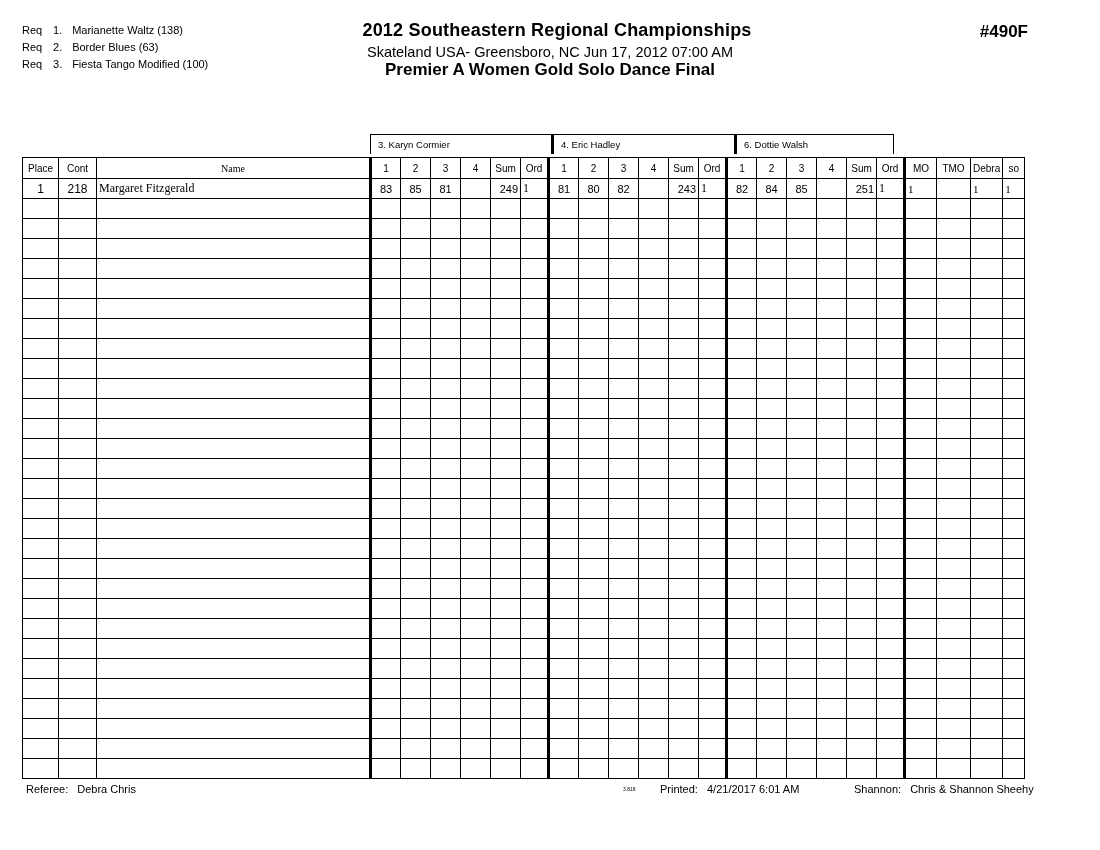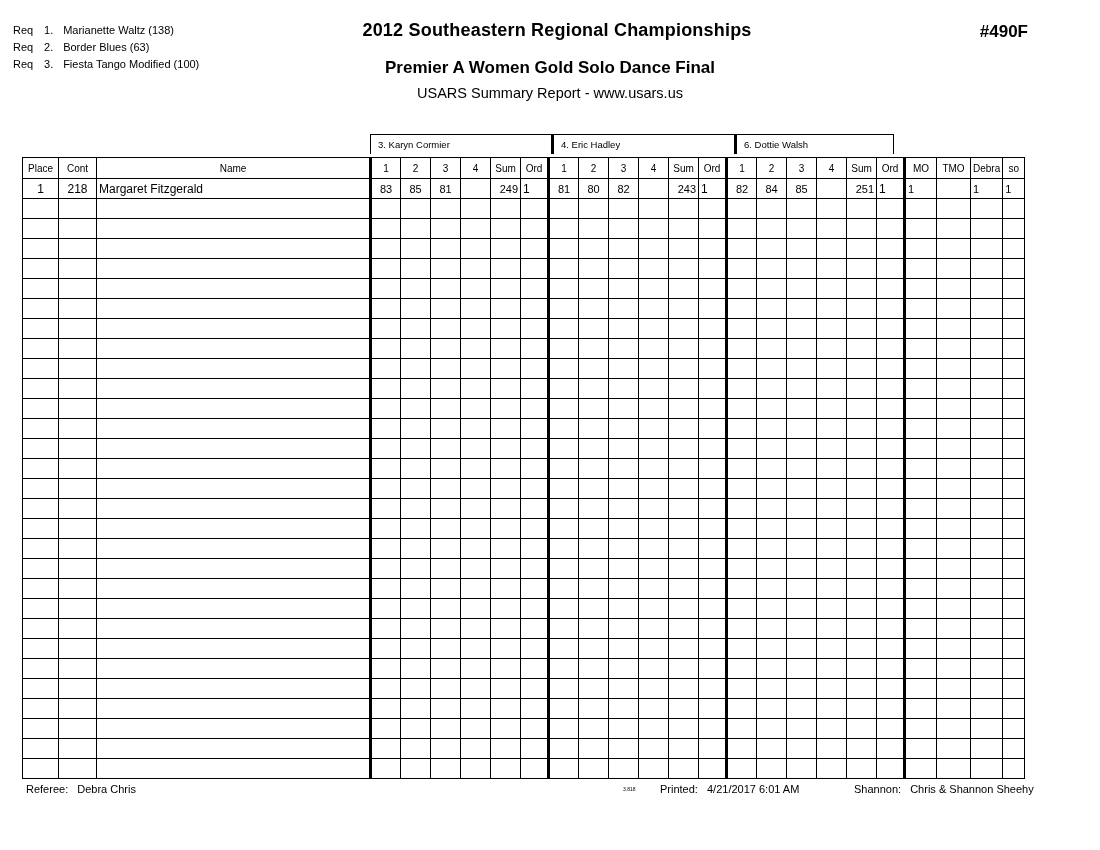--- a/index.html
+++ b/index.html
@@ -12,21 +12,21 @@
     height: 850px;
     position: relative;
     font-family: "Liberation Sans", sans-serif;
     color: #000000;
     overflow: hidden;
   }
 
   
   .reqs {
     position: absolute;
-    left: 13px;
+    left: 22px;
     top: 22px;
     font-size: 11px;
     line-height: 17px;
   }
   .req-row { white-space: nowrap; }
   .req-row .req-lbl { display: inline-block; width: 28px; }
   .req-row .req-num { display: inline-block; width: 16px; }
 
   
   .header {
@@ -42,21 +42,21 @@
     letter-spacing: .2px;
     margin-left: 14px;
   }
   .title-2 {
     font-size: 14.5px;
     margin-top: 3px;
   }
   .title-3 {
     font-size: 17px;
     font-weight: bold;
-    margin-top: 17px;
+    margin-top: 0;
   }
   .title-4 {
     font-size: 14.5px;
     margin-top: 7px;
   }
   .event-code {
     position: absolute;
     right: 72px;
     top: 22px;
     font-size: 17px;
@@ -108,21 +108,21 @@
     box-sizing: border-box;
     font-weight: normal;
     overflow: hidden;
     white-space: nowrap;
   }
   table.sheet thead th {
     height: 21px;
     font-size: 10px;
     text-align: center;
   }
-  th.lft, td.lft { text-align: left; padding-left: 5px; }
+  th.lft, td.lft { text-align: left; padding-left: 5px; font-family: Liberation Serif, serif; }
   td.ctr, th.ctr { text-align: center; }
   td.rgt, th.rgt { text-align: right; padding-right: 4px; }
 
   
   .thickL { border-left: 3px solid #000 !important; }
   .thickR { border-right: 3px solid #000 !important; }
 
   .row-data td { font-weight: bold; font-size: 12px; }
   .row-data td.num { font-weight: normal; font-size: 11px; }
   .row-empty td { height: 20px; }
@@ -157,22 +157,22 @@
   </div>
   <div class="req-row">
     <span class="req-lbl">Req</span>
     <span class="req-num">3.</span>
     <span>Fiesta Tango Modified (100)</span>
   </div>
 </div>
 
 <div class="header">
   <div class="title-1">2012 Southeastern Regional Championships</div>
+  <div class="title-2">Skateland USA- Greensboro, NC  Jun 17, 2012  07:00 AM</div>
   <div class="title-3">Premier A Women Gold Solo Dance Final</div>
-  <div class="title-4">USARS Summary Report - www.usars.us</div>
 </div>
 <div class="event-code">#490F</div>
 
 <div class="judge-band" style="width:524px;">
   <div class="judge-cell" style="left:0; width:180px;">3.  Karyn Cormier</div>
   <div class="judge-sep" style="left:180px;"></div>
   <div class="judge-cell" style="left:183px; width:180px;">4.  Eric Hadley</div>
   <div class="judge-sep" style="left:363px;"></div>
   <div class="judge-cell" style="left:366px; width:180px;">6.  Dottie Walsh</div>
 </div>

